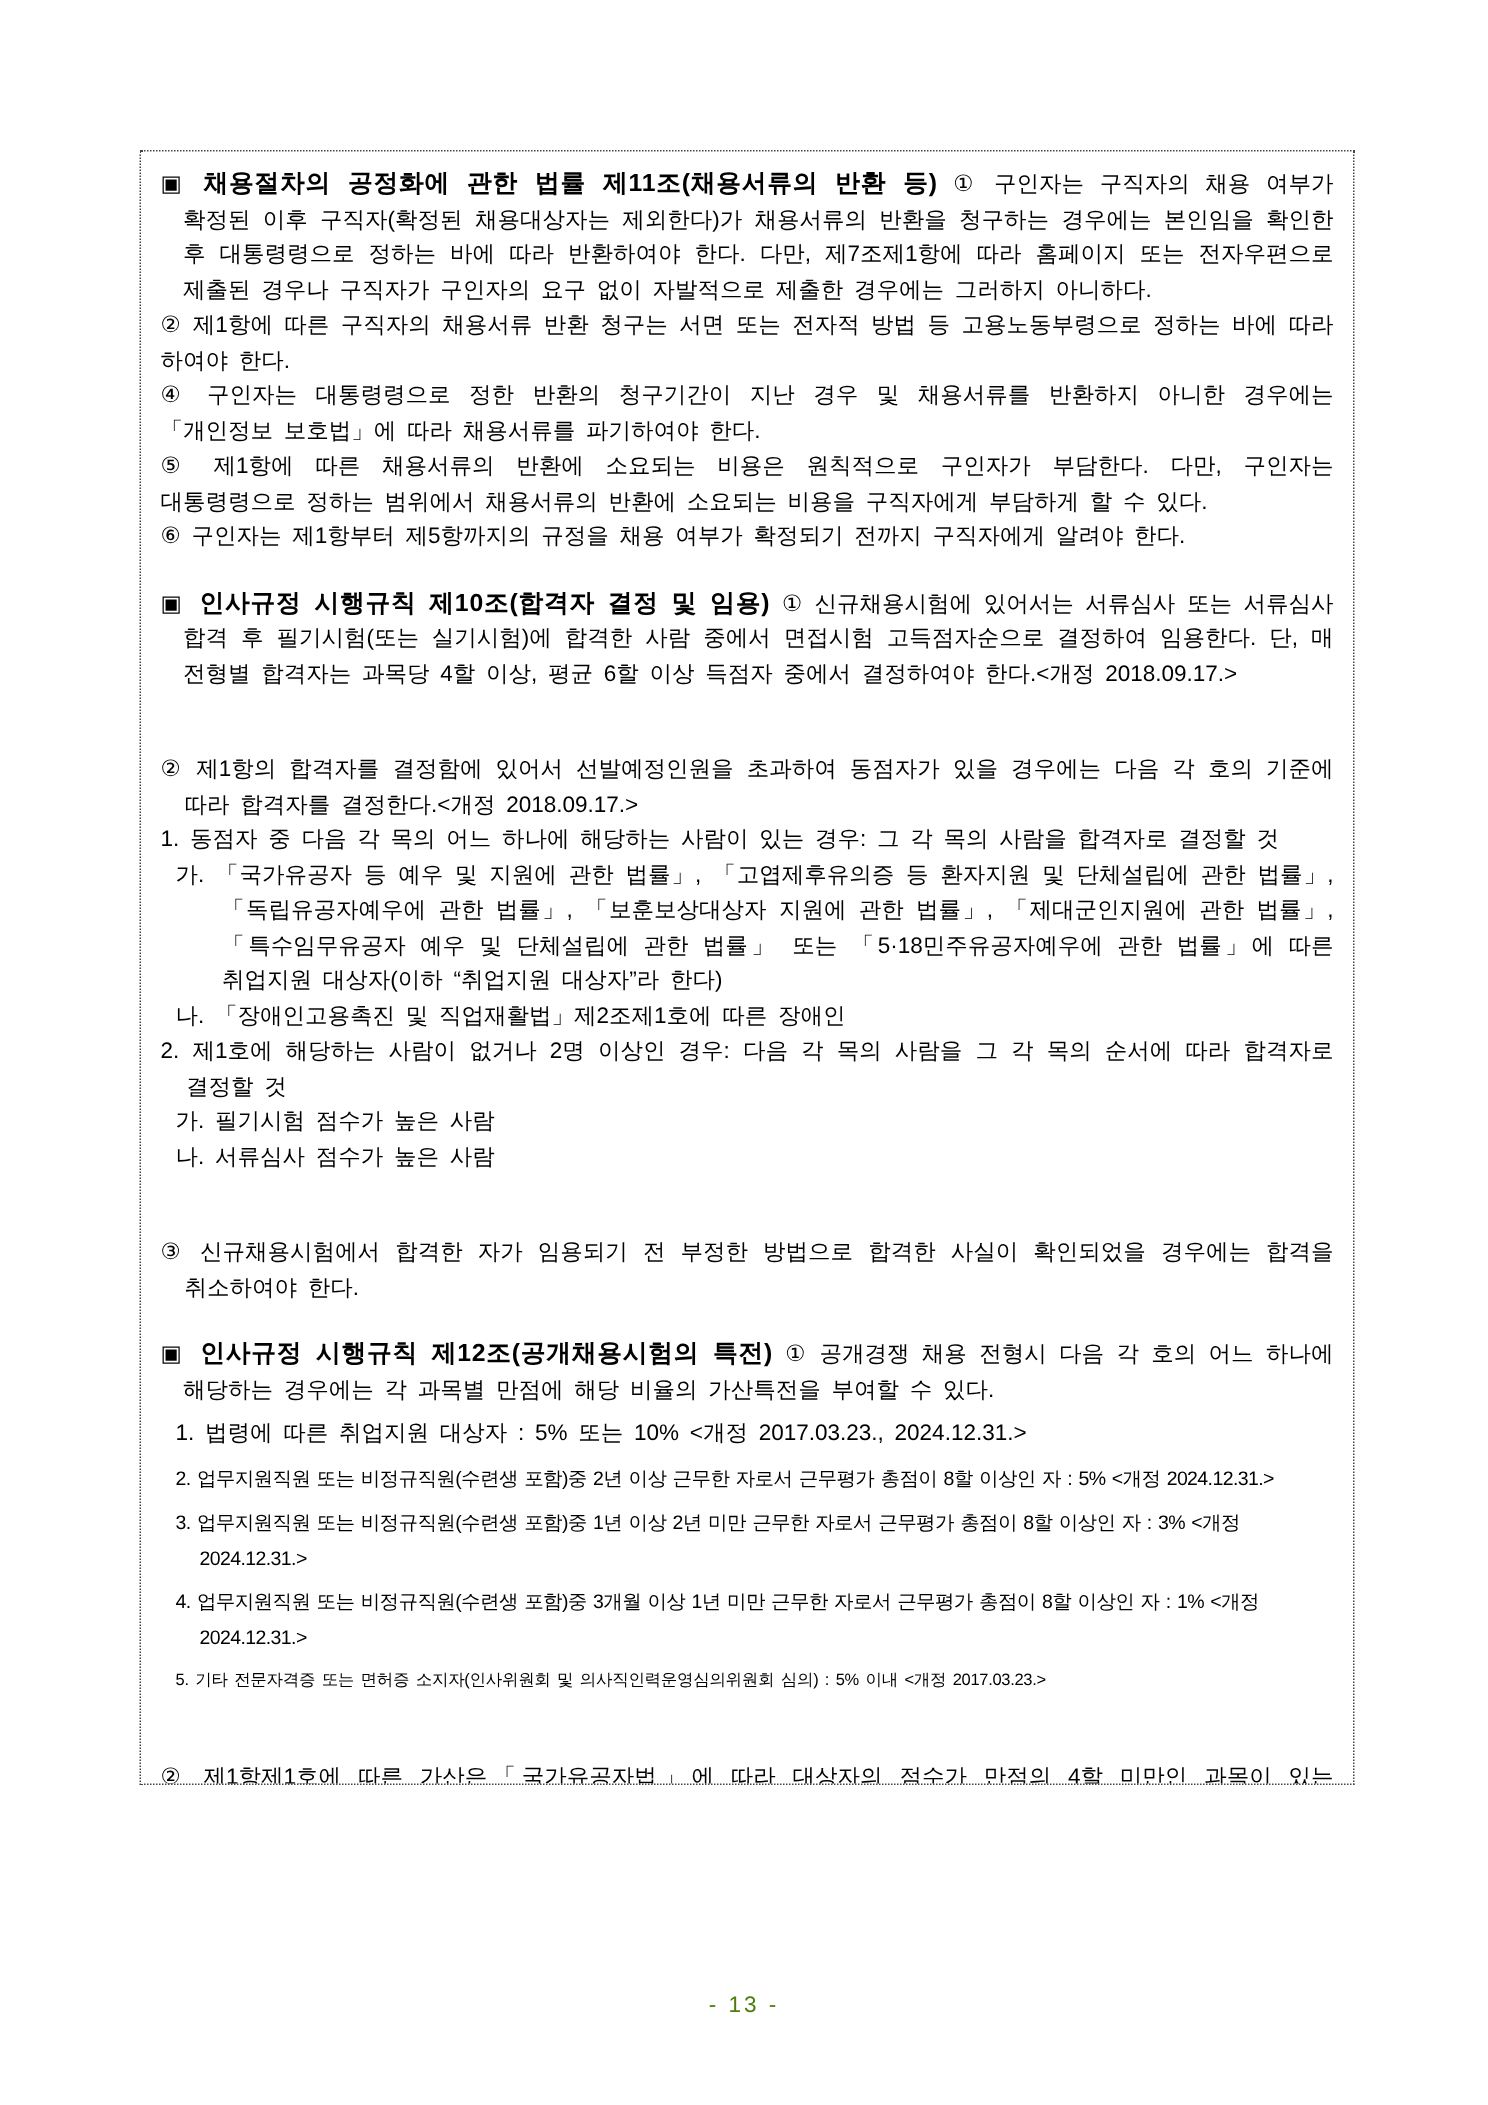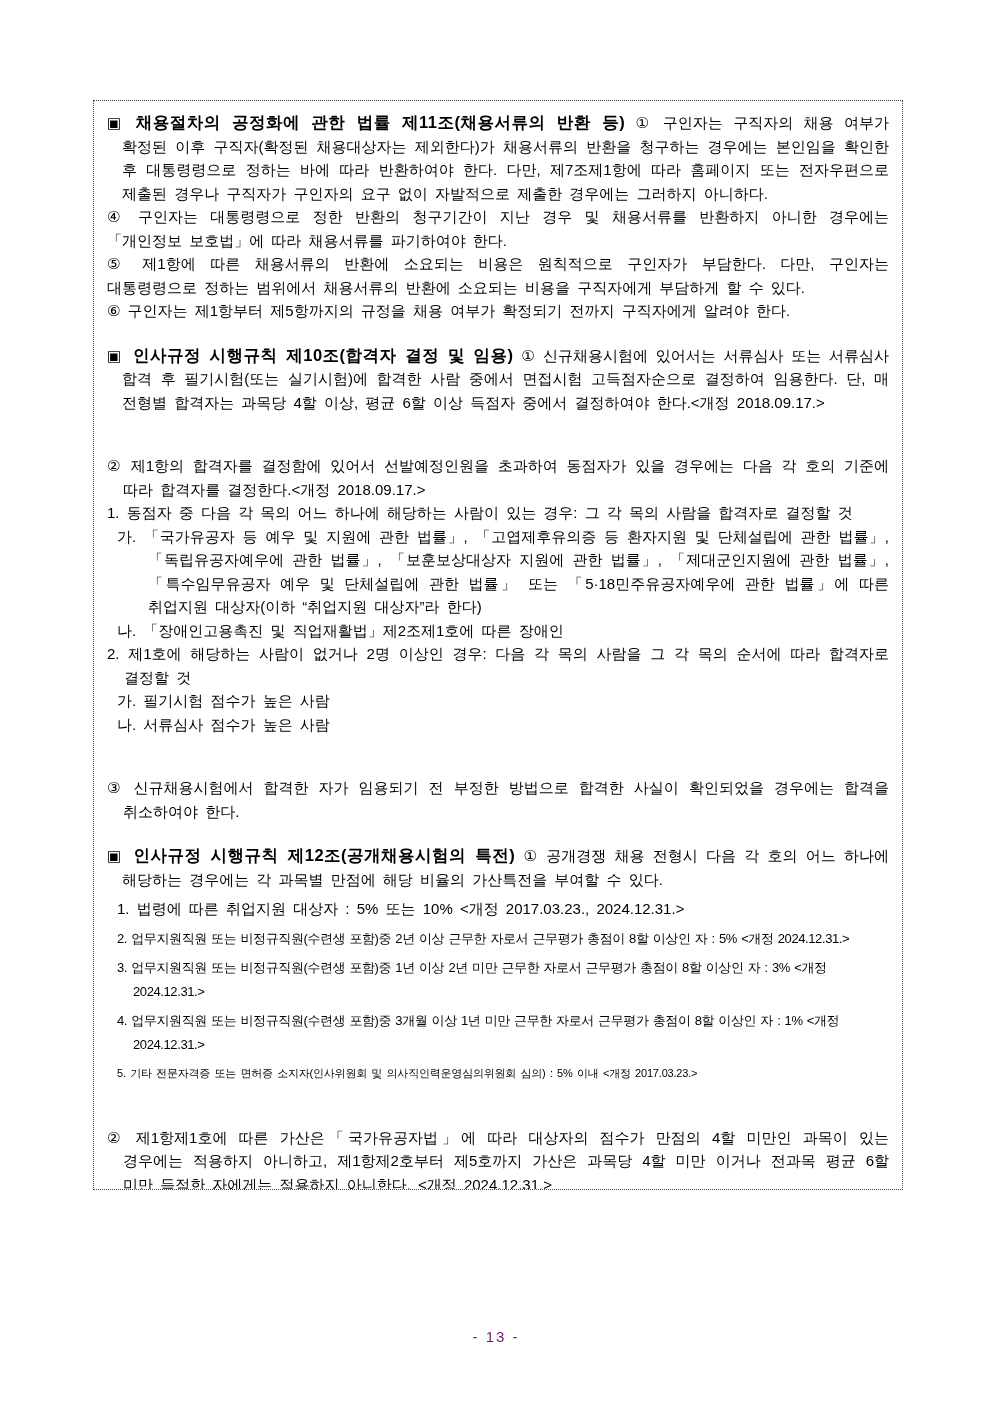--- a/index.html
+++ b/index.html
@@ -62,30 +62,31 @@
   .para.condensed { font-size: 13px; letter-spacing: -0.4px; word-spacing: 1px; text-align: left; }
   .para.semi { font-size: 11px; letter-spacing: -0.2px; word-spacing: 1.5px; text-align: left; }
   .page-number {
     position: absolute;
     left: 0;
     top: 1328px;
     width: 100%;
     text-align: center;
     font-size: 15px;
     letter-spacing: 2px;
-    color: #701a75;
+    color: #4d7c0f;
   }
 </style>
 </head>
 <body>
 
 <div class="page">
   <div class="law-box">
       <div class="section">
         <p class="para lead"><span class="marker">▣</span> <span class="sec-title">채용절차의 공정화에 관한 법률 제11조(채용서류의 반환 등)</span> <span class="lead-text">① 구인자는 구직자의 채용 여부가 확정된 이후 구직자(확정된 채용대상자는 제외한다)가 채용서류의 반환을 청구하는 경우에는 본인임을 확인한 후 대통령령으로 정하는 바에 따라 반환하여야 한다. 다만, 제7조제1항에 따라 홈페이지 또는 전자우편으로 제출된 경우나 구직자가 구인자의 요구 없이 자발적으로 제출한 경우에는 그러하지 아니하다.</span></p>
+        <p class="para clause">② 제1항에 따른 구직자의 채용서류 반환 청구는 서면 또는 전자적 방법 등 고용노동부령으로 정하는 바에 따라 하여야 한다.</p>
         <p class="para clause">④ 구인자는 대통령령으로 정한 반환의 청구기간이 지난 경우 및 채용서류를 반환하지 아니한 경우에는 「개인정보 보호법」에 따라 채용서류를 파기하여야 한다.</p>
         <p class="para clause">⑤ 제1항에 따른 채용서류의 반환에 소요되는 비용은 원칙적으로 구인자가 부담한다. 다만, 구인자는 대통령령으로 정하는 범위에서 채용서류의 반환에 소요되는 비용을 구직자에게 부담하게 할 수 있다.</p>
         <p class="para clause">⑥ 구인자는 제1항부터 제5항까지의 규정을 채용 여부가 확정되기 전까지 구직자에게 알려야 한다.</p>
       </div>
       <div class="section">
         <p class="para lead"><span class="marker">▣</span> <span class="sec-title">인사규정 시행규칙 제10조(합격자 결정 및 임용)</span> <span class="lead-text">① 신규채용시험에 있어서는 서류심사 또는 서류심사 합격 후 필기시험(또는 실기시험)에 합격한 사람 중에서 면접시험 고득점자순으로 결정하여 임용한다. 단, 매 전형별 합격자는 과목당 4할 이상, 평균 6할 이상 득점자 중에서 결정하여야 한다.&lt;개정 2018.09.17.&gt;</span></p>
         <p class="para clause-hang">② 제1항의 합격자를 결정함에 있어서 선발예정인원을 초과하여 동점자가 있을 경우에는 다음 각 호의 기준에 따라 합격자를 결정한다.&lt;개정 2018.09.17.&gt;</p>
         <p class="para num">1. 동점자 중 다음 각 목의 어느 하나에 해당하는 사람이 있는 경우: 그 각 목의 사람을 합격자로 결정할 것</p>
         <p class="para ga">가. 「국가유공자 등 예우 및 지원에 관한 법률」, 「고엽제후유의증 등 환자지원 및 단체설립에 관한 법률」, 「독립유공자예우에 관한 법률」, 「보훈보상대상자 지원에 관한 법률」, 「제대군인지원에 관한 법률」, 「특수임무유공자 예우 및 단체설립에 관한 법률」 또는 「5·18민주유공자예우에 관한 법률」에 따른 취업지원 대상자(이하 “취업지원 대상자”라 한다)</p>
         <p class="para ga">나. 「장애인고용촉진 및 직업재활법」제2조제1호에 따른 장애인</p>

